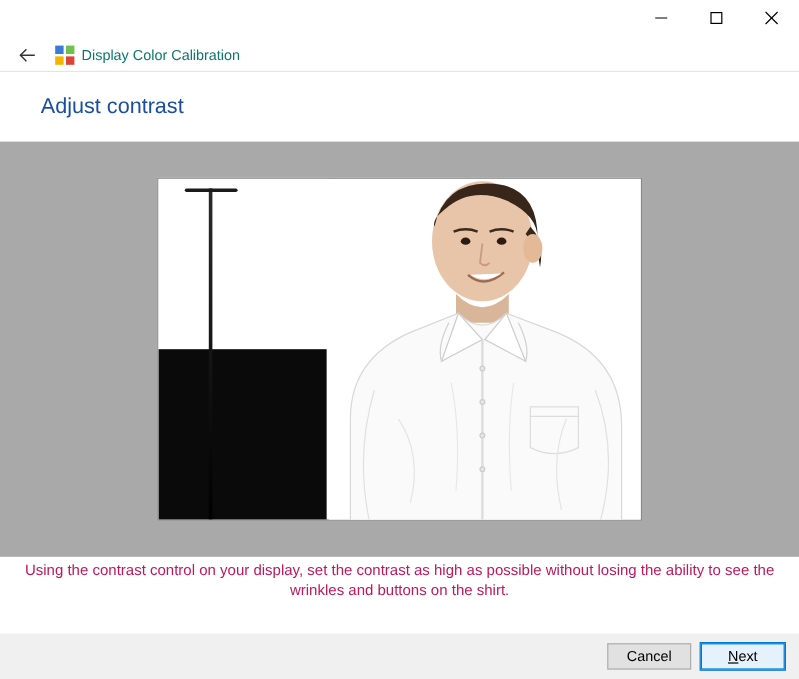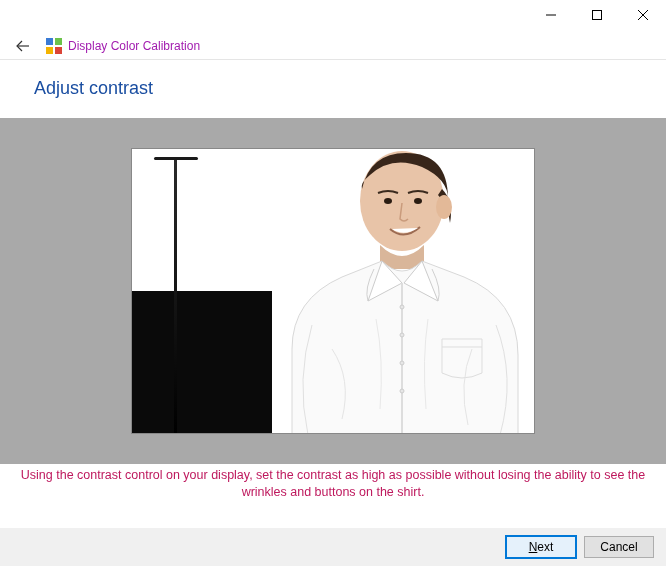--- a/index.html
+++ b/index.html
@@ -70,21 +70,21 @@
   .app-icon span {
     position: absolute; width: 7px; height: 7px;
   }
   .app-icon .a { top:0; left:0; background:#3a7bd5; }
   .app-icon .b { top:0; right:0; background:#6cc24a; }
   .app-icon .c { bottom:0; left:0; background:#f4b400; }
   .app-icon .d { bottom:0; right:0; background:#db4437; }
 
   .app-title {
     font-size: 12px;
-    color: #a21caf;
+    color: #0f766e;
     text-align: center;
   }
 
   
   .heading {
     position: absolute;
     top: 78px;
     left: 34px;
     font-size: 18px;
     color: #1a4ea1;
@@ -297,17 +297,17 @@
         <path d="M36 286 Q24 230 40 176" stroke="#e0e0e0" fill="none"></path>
         <path d="M228 286 Q244 228 224 176" stroke="#e0e0e0" fill="none"></path>
       </svg>
     </div>
   </div>
 </div>
 
 <div class="instruction">Using the contrast control on your display, set the contrast as high as possible without losing the ability to see the wrinkles and buttons on the shirt.</div>
 
 <div class="footer">
+  <button class="btn">Cancel</button>
   <button class="btn primary">
     <span><span class="ul">N</span><span>ext</span></span>
   </button>
-  <button class="btn">Cancel</button>
 </div>
 
 </body></html>

